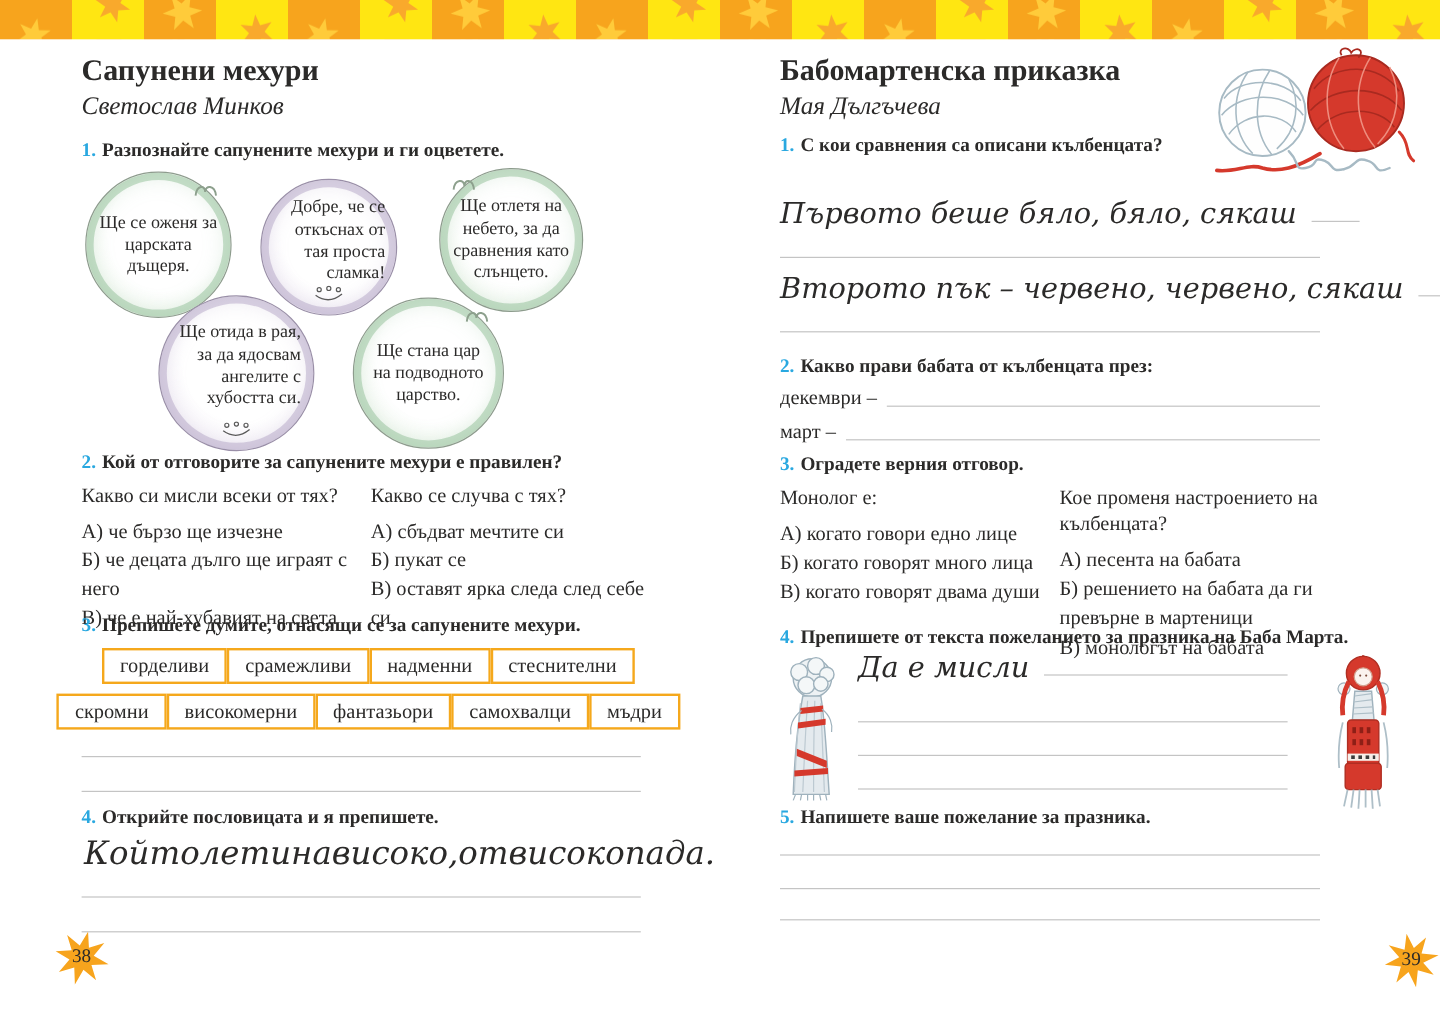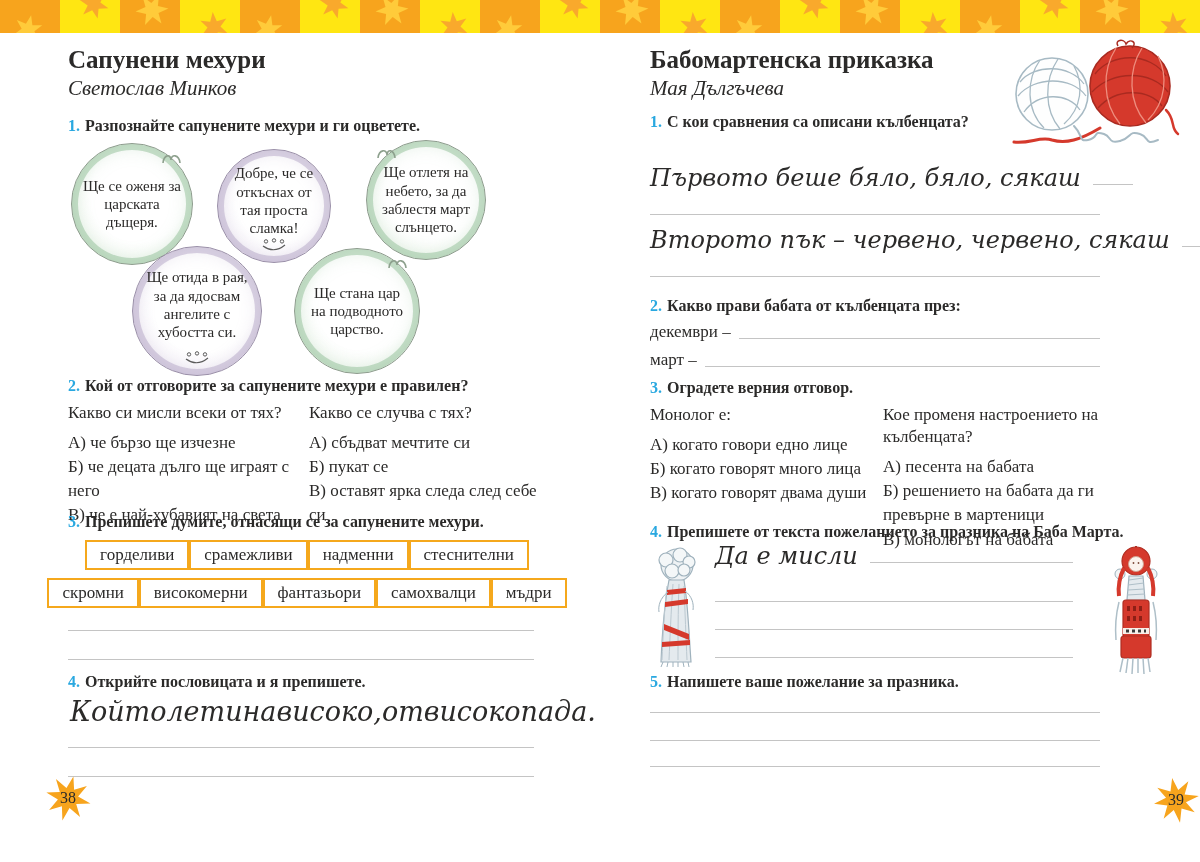--- a/index.html
+++ b/index.html
@@ -36,20 +36,21 @@
   .bubble .btxt{display:block;width:84%;}
   .bubble.green{
     border:1.5px solid #8D9C8D;
     background:radial-gradient(circle at 55% 42%, #ffffff 50%, #f2f8f1 76%, #dfeedf 100%);
     box-shadow:inset 0 0 0 6px rgba(146,191,152,.50), inset 0 0 20px rgba(146,191,152,.35);
   }
   .bubble.purple{
     border:1.5px solid #9A8FA8;
     background:radial-gradient(circle at 55% 42%, #ffffff 50%, #f5f2f8 76%, #e7dff0 100%);
     box-shadow:inset 0 0 0 6px rgba(174,158,194,.45), inset 0 0 20px rgba(174,158,194,.32);
+    text-align:right;
   }
   .knot{position:absolute;width:22px;height:15px;}
   .smiley{position:absolute;left:50%;transform:translateX(-50%);bottom:9px;width:30px;height:15px;}
   .pagestar{position:absolute;width:48px;height:48px;}
   .pagestar .pn{
     position:absolute;left:0;top:0;width:48px;height:48px;display:flex;align-items:center;justify-content:center;
     font-size:16px;color:#2B2A29;
   }
 </style>
 </head>
@@ -93,21 +94,21 @@
     <div class="bubble purple" style="left:149px;top:7px;width:112px;height:112px">
       <span class="btxt" style="margin-bottom:10px">Добре, че се откъснах от тая проста сламка!</span>
       <svg class="smiley" viewBox="0 0 30 15">
         <circle cx="7" cy="3.4" r="1.7" fill="none" stroke="#5a5a5a" stroke-width="1"></circle>
         <circle cx="15" cy="2.4" r="1.7" fill="none" stroke="#5a5a5a" stroke-width="1"></circle>
         <circle cx="23" cy="3.4" r="1.7" fill="none" stroke="#5a5a5a" stroke-width="1"></circle>
         <path d="M4,8 Q15,16 26,7" fill="none" stroke="#5a5a5a" stroke-width="1.1"></path>
       </svg>
     </div>
     <div class="bubble green" style="left:298px;top:-2px;width:118px;height:118px">
-      <span class="btxt">Ще отлетя на небето, за да заблестя март слънцето.</span>
+      <span class="btxt">Ще отлетя на небето, за да сравнения като слънцето.</span>
       <svg class="knot" style="top:5px;left:8px;transform:scaleX(-1)" viewBox="0 0 22 15">
         <path d="M2,12 C3,3 10,3 10,9 M10,9 C10,3 18,3 19,12" fill="none" stroke="#8DA08D" stroke-width="1.6"></path>
       </svg>
     </div>
     <div class="bubble purple" style="left:64px;top:104px;width:128px;height:128px">
       <span class="btxt" style="margin-bottom:12px">Ще отида в рая, за да ядосвам ангелите с хубостта си.</span>
       <svg class="smiley" viewBox="0 0 30 15">
         <circle cx="7" cy="3.4" r="1.7" fill="none" stroke="#5a5a5a" stroke-width="1"></circle>
         <circle cx="15" cy="2.4" r="1.7" fill="none" stroke="#5a5a5a" stroke-width="1"></circle>
         <circle cx="23" cy="3.4" r="1.7" fill="none" stroke="#5a5a5a" stroke-width="1"></circle>

